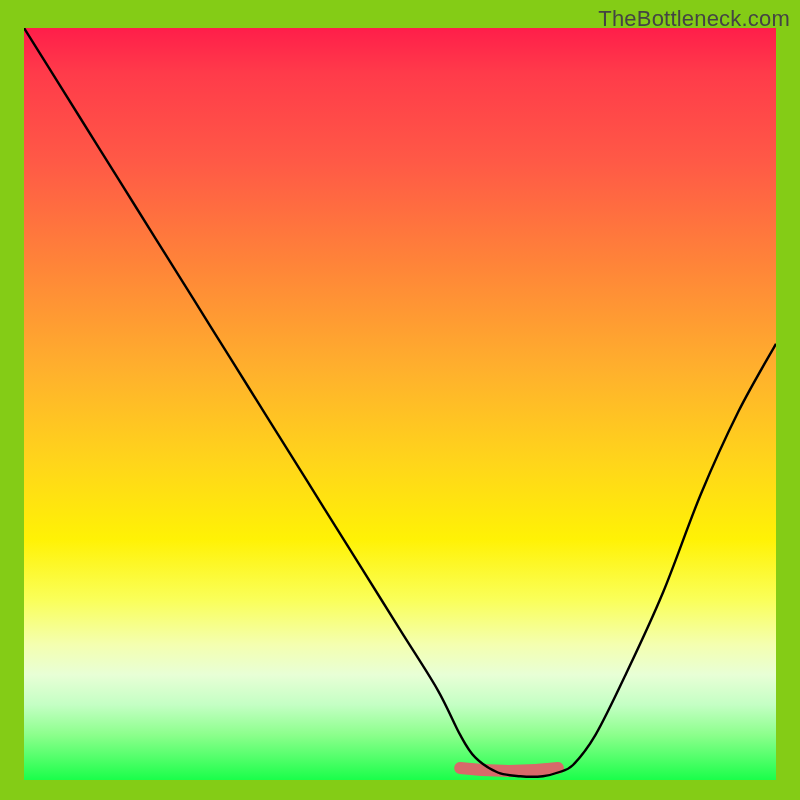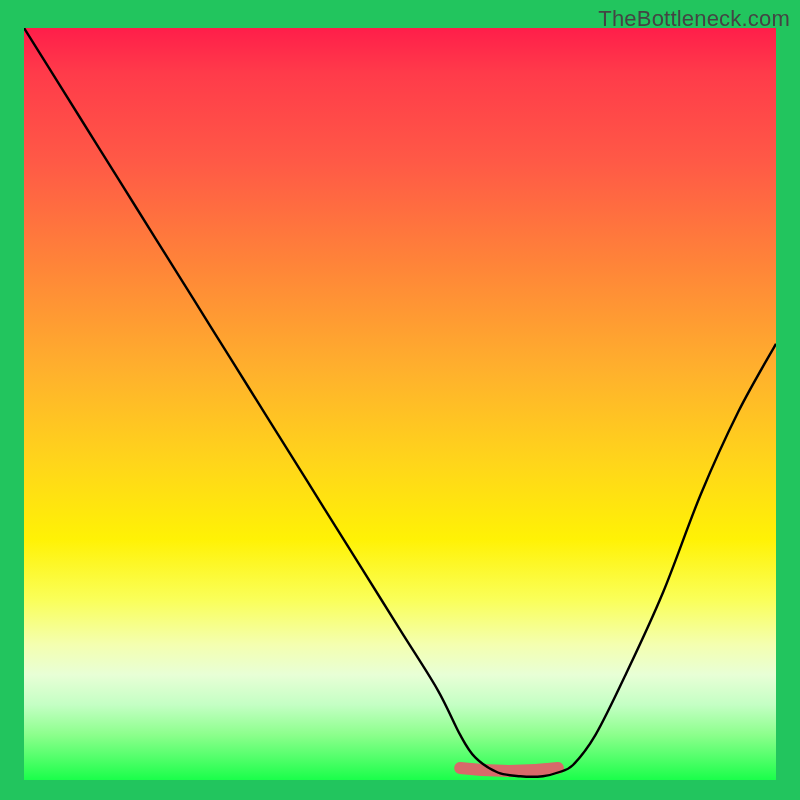--- a/index.html
+++ b/index.html
@@ -8,21 +8,21 @@
     width: 800px;
     height: 800px;
     background: #000;
     overflow: hidden;
     font-family: Arial, Helvetica, sans-serif;
   }
   .frame {
     position: relative;
     width: 800px;
     height: 800px;
-    background: #22c55e;
+    background: #84cc16;
   }
   .watermark {
     position: absolute;
     top: 6px;
     right: 10px;
     color: #444;
     font-size: 22px;
     font-weight: 500;
     letter-spacing: 0.2px;
     z-index: 5;

